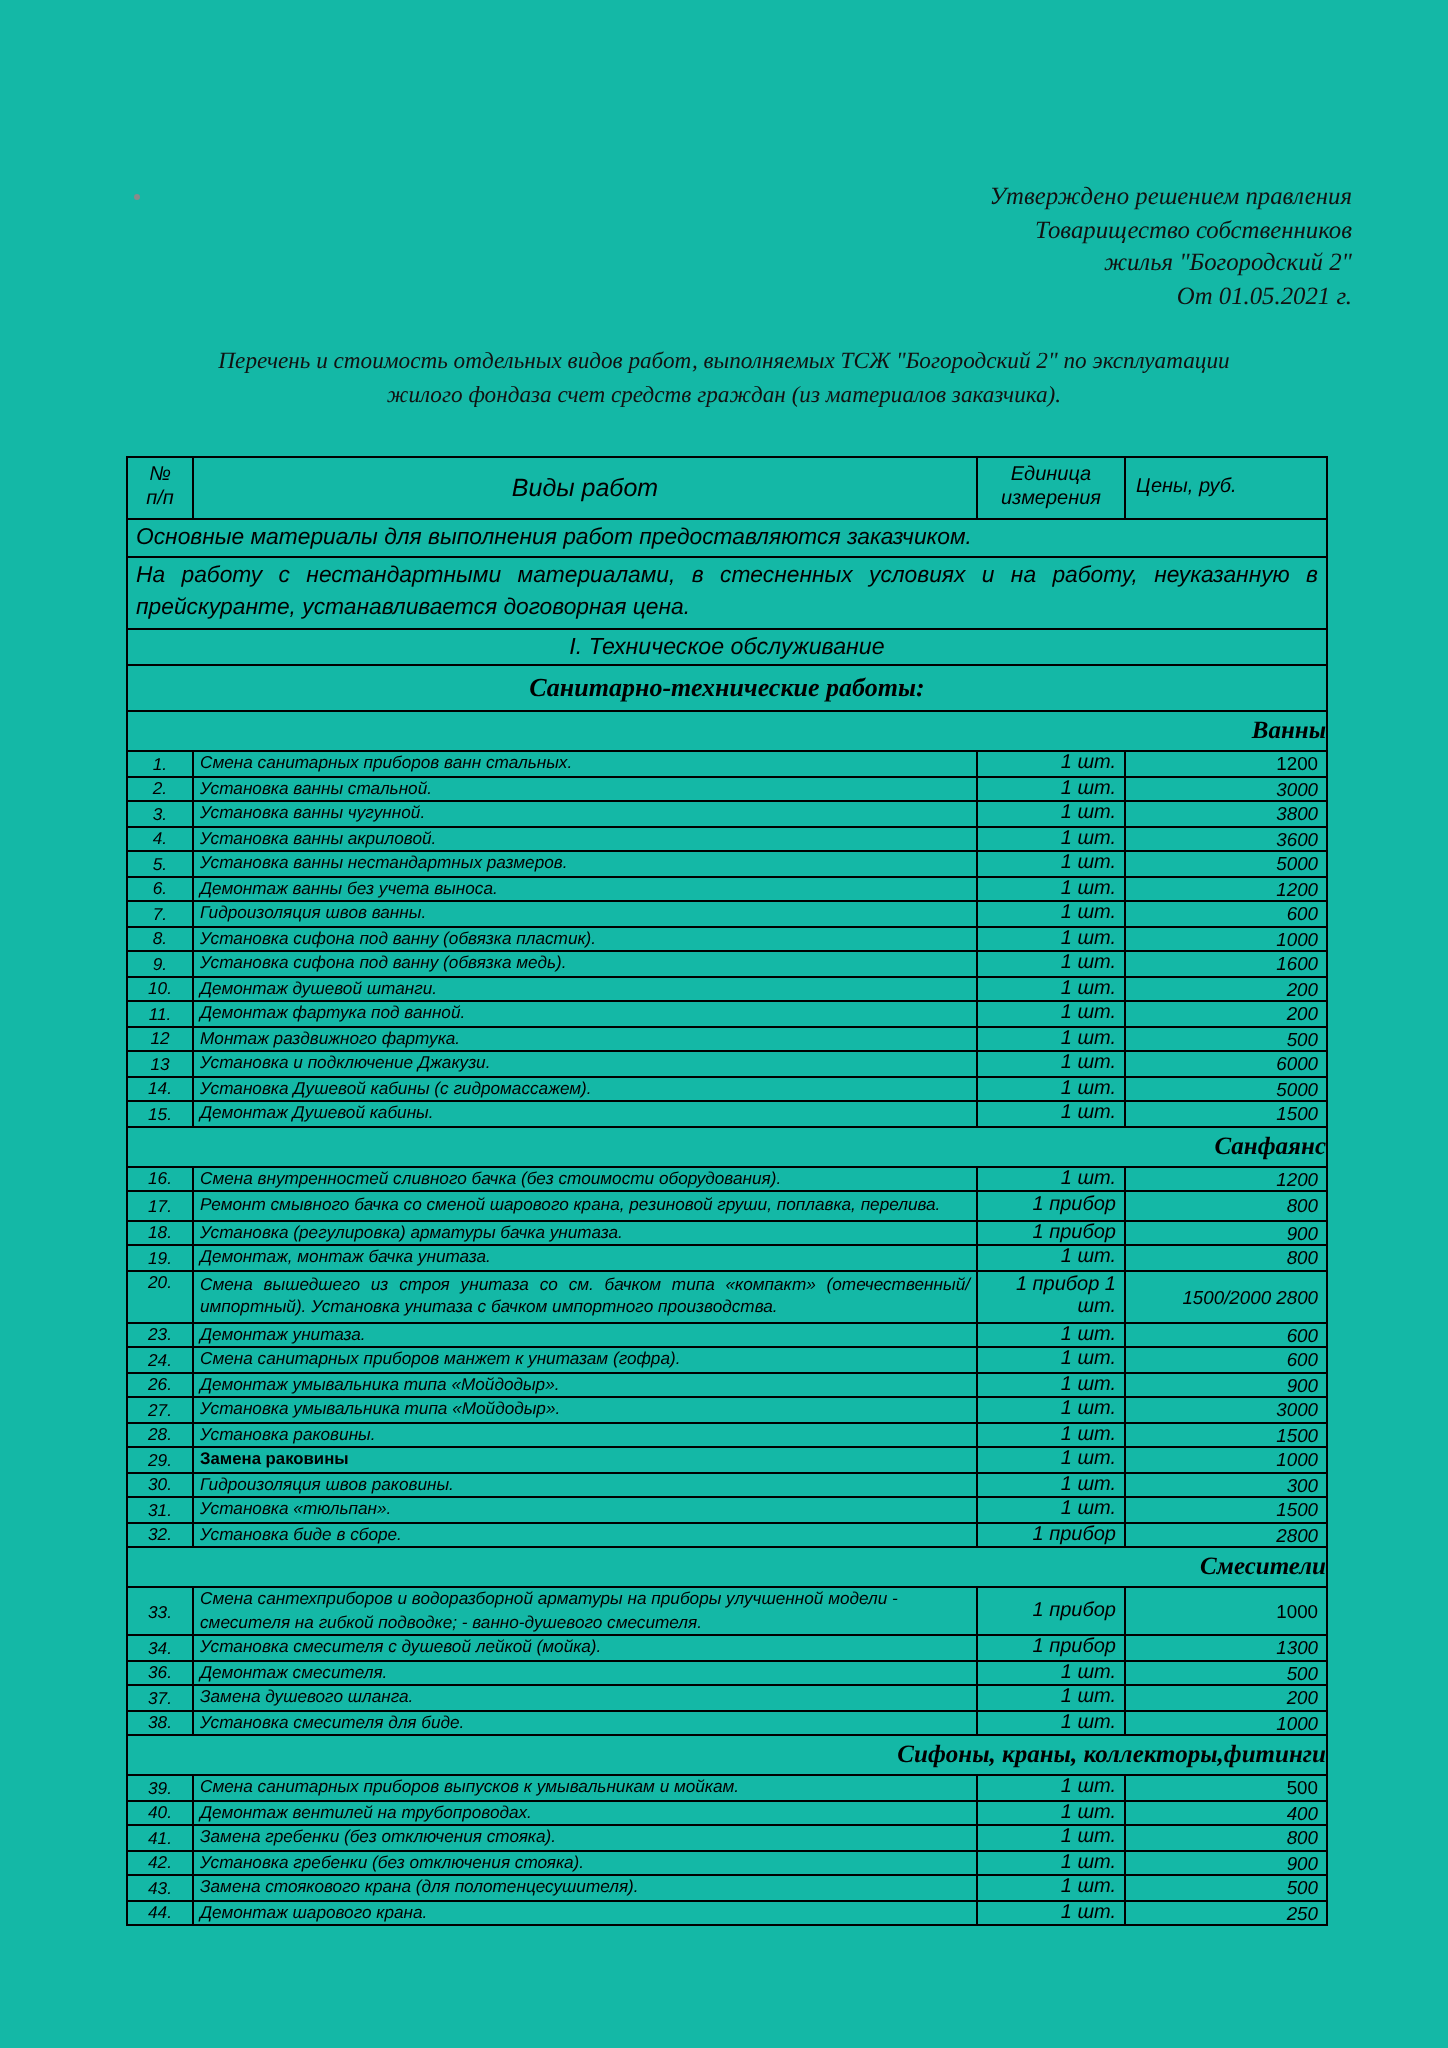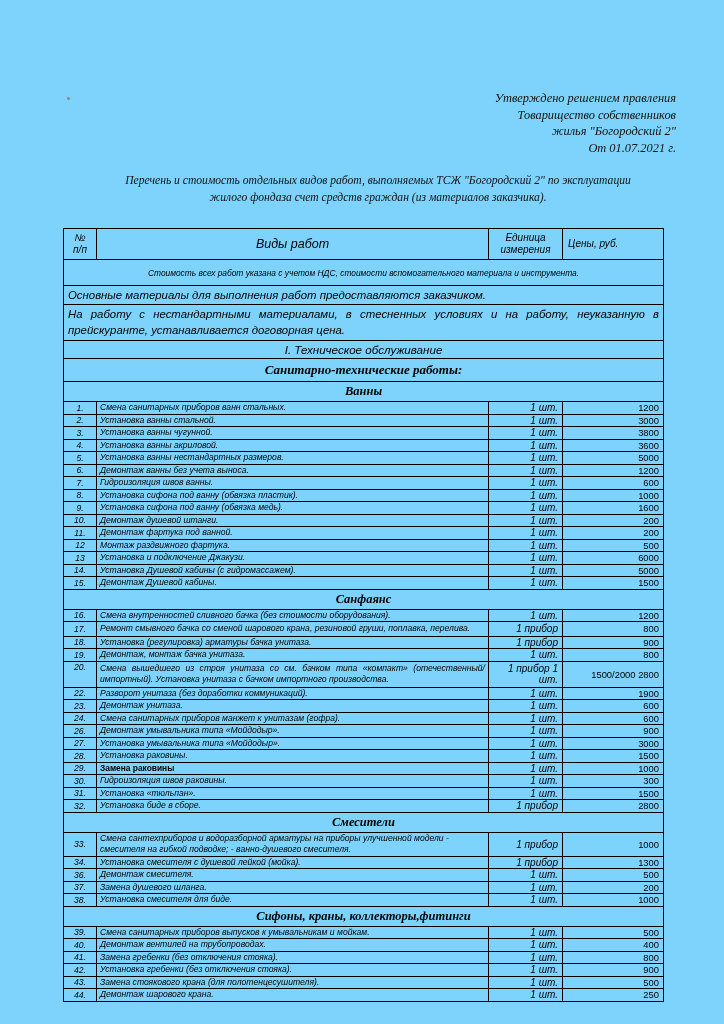--- a/index.html
+++ b/index.html
@@ -13,21 +13,21 @@
     position: relative;
     font-family: "Liberation Sans", sans-serif;
     color: #000000;
     overflow: hidden;
   }
   .page {
     position: absolute;
     left: 0; top: 0;
     width: 724px;
     height: 1024px;
-    background: #7dd3fc;
+    background: #14b8a6;
   }
   .stray-dot {
     position: absolute;
     left: 67px;
     top: 97px;
     width: 3px;
     height: 3px;
     background: #8a8a8a;
     border-radius: 50%;
   }
@@ -42,21 +42,21 @@
     font-style: italic;
     font-size: 12.4px;
     line-height: 16.5px;
     color: #111;
   }
   .approval div { white-space: nowrap; }
 
   
   .doc-title {
     position: absolute;
-    left: 108px;
+    left: 92px;
     top: 172px;
     width: 540px;
     text-align: center;
     font-family: "Liberation Serif", serif;
     font-style: italic;
     font-size: 11.6px;
     line-height: 17px;
     color: #111;
   }
 
@@ -126,21 +126,21 @@
   }
   .section {
     text-align: center;
     font-family: "Liberation Serif", serif;
     font-style: italic;
     font-weight: bold;
     font-size: 13px;
     padding: 3px 0 !important;
   }
   .subsection {
-    text-align: center;
+    text-align: right;
     font-family: "Liberation Serif", serif;
     font-style: italic;
     font-weight: bold;
     font-size: 12.5px;
     padding: 2px 0 !important;
   }
 
   
   .c-n {
     text-align: center;
@@ -160,20 +160,21 @@
     padding: 1px 3px !important;
   }
   .c-u {
     text-align: right;
     font-style: italic;
     font-size: 10px;
     padding: 0 4px 0 2px !important;
   }
   .c-p {
     text-align: right;
+    font-style: italic;
     font-size: 9.4px;
     padding: 0 4px 0 2px !important;
   }
   .plain-bold {
     font-style: normal;
     font-weight: bold;
     font-size: 8.4px;
   }
   .p-plain { font-style: normal; }
   tr.item td { height: 11.5px; }
@@ -182,44 +183,41 @@
 <body>
 
 <div class="page">
 
   <div class="stray-dot"></div>
 
   <div class="approval">
     <div>Утверждено решением правления</div>
     <div>Товарищество собственников</div>
     <div>жилья "Богородский 2"</div>
-    <div>От 01.07.2021 г.</div>
+    <div>От 01.05.2021 г.</div>
   </div>
 
   <div class="doc-title">Перечень и стоимость отдельных видов  работ, выполняемых ТСЖ "Богородский 2" по эксплуатации  жилого фондаза счет средств граждан (из материалов заказчика).</div>
 
   <div class="tbl-wrap">
     <table class="price">
       <colgroup>
         <col class="c-num">
           <col class="c-work">
           <col class="c-unit">
           <col class="c-price">
       </colgroup>
       <tbody id="tbody">
           <tr>
             <td class="hd">№<br>п/п</td>
             <td class="hd work">Виды работ</td>
             <td class="hd">Единица<br>измерения</td>
             <td class="hd price-h">Цены, руб.</td>
           </tr>
           <tr>
-            <td class="note-small" colspan="4">Стоимость всех работ указана с учетом НДС, стоимости вспомогательного материала и инструмента.</td>
-          </tr>
-          <tr>
             <td class="note-bold" colspan="4">Основные материалы для выполнения работ предоставляются заказчиком.</td>
           </tr>
           <tr>
             <td class="note-just" colspan="4">На работу с нестандартными материалами, в стесненных условиях и на работу, неуказанную в прейскуранте, устанавливается договорная цена.</td>
           </tr>
           <tr>
             <td class="chapter" colspan="4">I. Техническое обслуживание</td>
           </tr>
           <tr>
             <td class="section" colspan="4">Санитарно-технические работы:</td>
@@ -344,26 +342,20 @@
             <td class="c-u">1 шт.</td>
             <td class="c-p">800</td>
           </tr>
           <tr class="item">
             <td class="c-n" style="vertical-align:top;padding-top:1px">20.</td>
             <td class="c-w just">Смена вышедшего из строя унитаза со см. бачком типа «компакт» (отечественный/импортный). Установка унитаза с бачком импортного производства.</td>
             <td class="c-u">1 прибор 1 шт.</td>
             <td class="c-p">1500/2000 2800</td>
           </tr>
           <tr class="item">
-            <td class="c-n">22.</td>
-            <td class="c-w">Разворот унитаза (без доработки коммуникаций).</td>
-            <td class="c-u">1 шт.</td>
-            <td class="c-p p-plain">1900</td>
-          </tr>
-          <tr class="item">
             <td class="c-n">23.</td>
             <td class="c-w">Демонтаж унитаза.</td>
             <td class="c-u">1 шт.</td>
             <td class="c-p">600</td>
           </tr>
           <tr class="item">
             <td class="c-n">24.</td>
             <td class="c-w">Смена санитарных приборов манжет к унитазам (гофра).</td>
             <td class="c-u">1 шт.</td>
             <td class="c-p">600</td>

